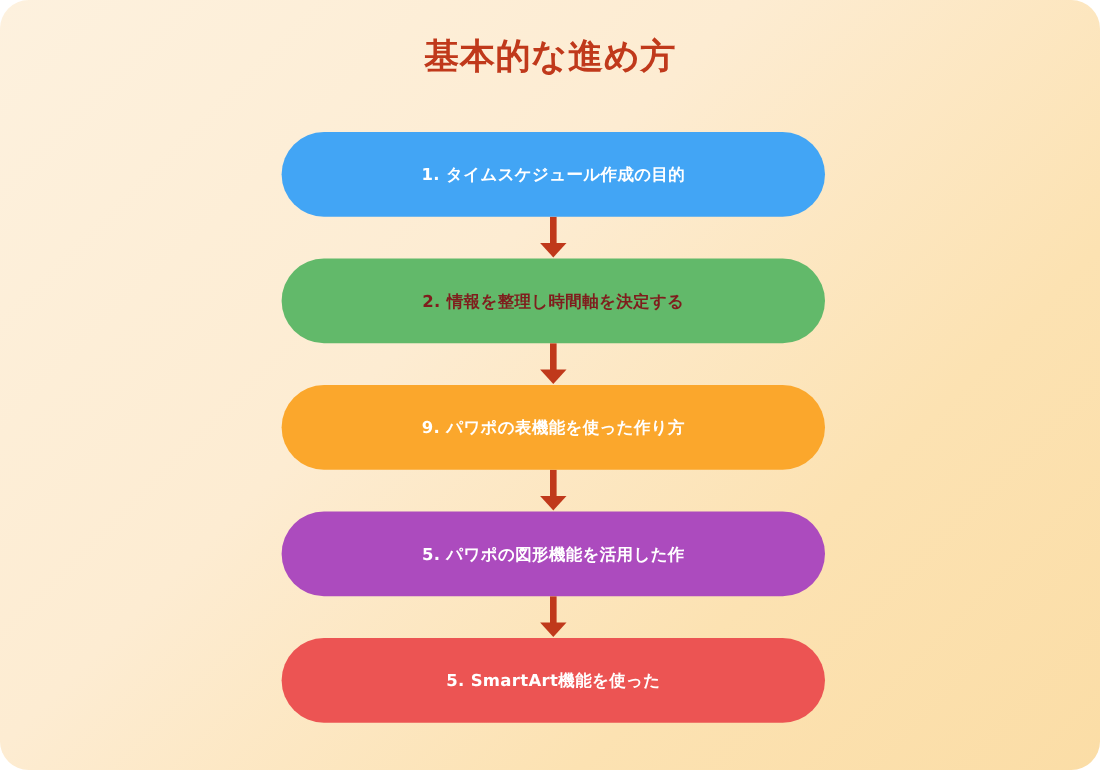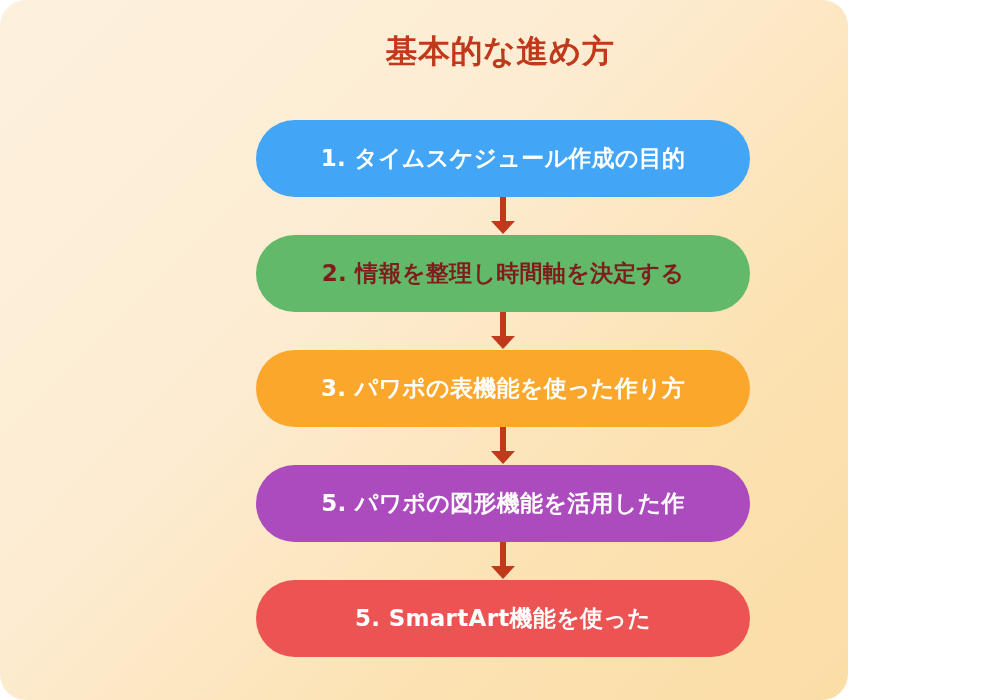--- a/index.html
+++ b/index.html
@@ -9,21 +9,21 @@
   body {
     width: 1000px;
     height: 700px;
     font-family: "DejaVu Sans", "Liberation Sans", sans-serif;
     background: #ffffff;
     overflow: hidden;
   }
 
   #canvas {
     position: relative;
-    width: 848px;
+    width: 1000px;
     height: 700px;
     box-sizing: border-box;
     border-radius: 26px;
     background: linear-gradient(135deg, #fdf1de 0%, #fdecd2 40%, #fce2b2 72%, #fbdda6 100%);
     overflow: hidden;
   }
 
   #flow-title {
     position: absolute;
     top: 30px;
@@ -56,21 +56,21 @@
     border-radius: 40px;
     display: flex;
     align-items: center;
     justify-content: center;
     box-sizing: border-box;
     padding: 0 18px;
   }
 
   .step-label {
     color: #ffffff;
-    font-size: 23px;
+    font-size: 15px;
     font-weight: bold;
     letter-spacing: 0.3px;
     text-align: left;
     line-height: 1.2;
     white-space: nowrap;
     user-select: none;
   }
 
   .connector {
     position: relative;
@@ -116,21 +116,21 @@
 
     <div class="connector">
       <svg width="30" height="38" viewBox="0 0 30 38" aria-hidden="true">
         <rect class="arrow-shaft" x="12" y="0" width="6" height="26" fill="#c0391b"></rect>
         <polygon class="arrow-head" points="3,24 27,24 15,37" fill="#c0391b"></polygon>
       </svg>
     </div>
 
     <div class="step-row">
       <div class="step-box" style="background-color: rgb(251, 167, 44);">
-        <span class="step-label" style="color: rgb(255, 255, 255);">3. パワポの表機能を使った作り方</span>
+        <span class="step-label" style="color: rgb(255, 255, 255);">9. パワポの表機能を使った作り方</span>
       </div>
     </div>
 
     <div class="connector">
       <svg width="30" height="38" viewBox="0 0 30 38" aria-hidden="true">
         <rect class="arrow-shaft" x="12" y="0" width="6" height="26" fill="#c0391b"></rect>
         <polygon class="arrow-head" points="3,24 27,24 15,37" fill="#c0391b"></polygon>
       </svg>
     </div>
 

